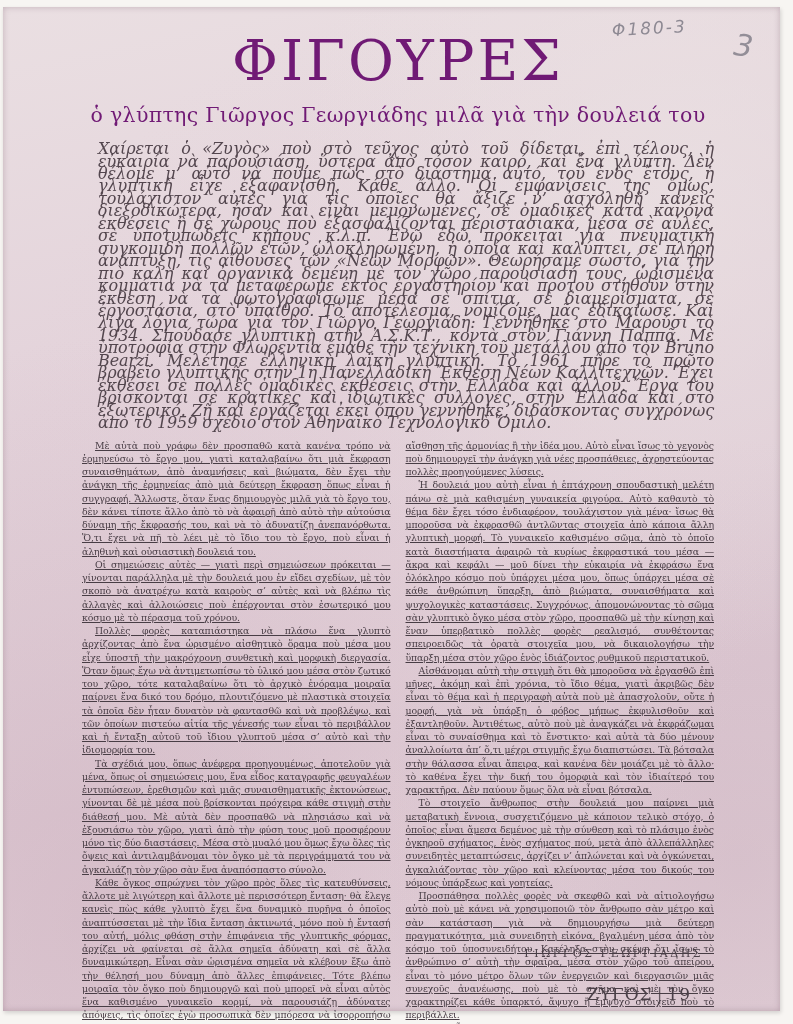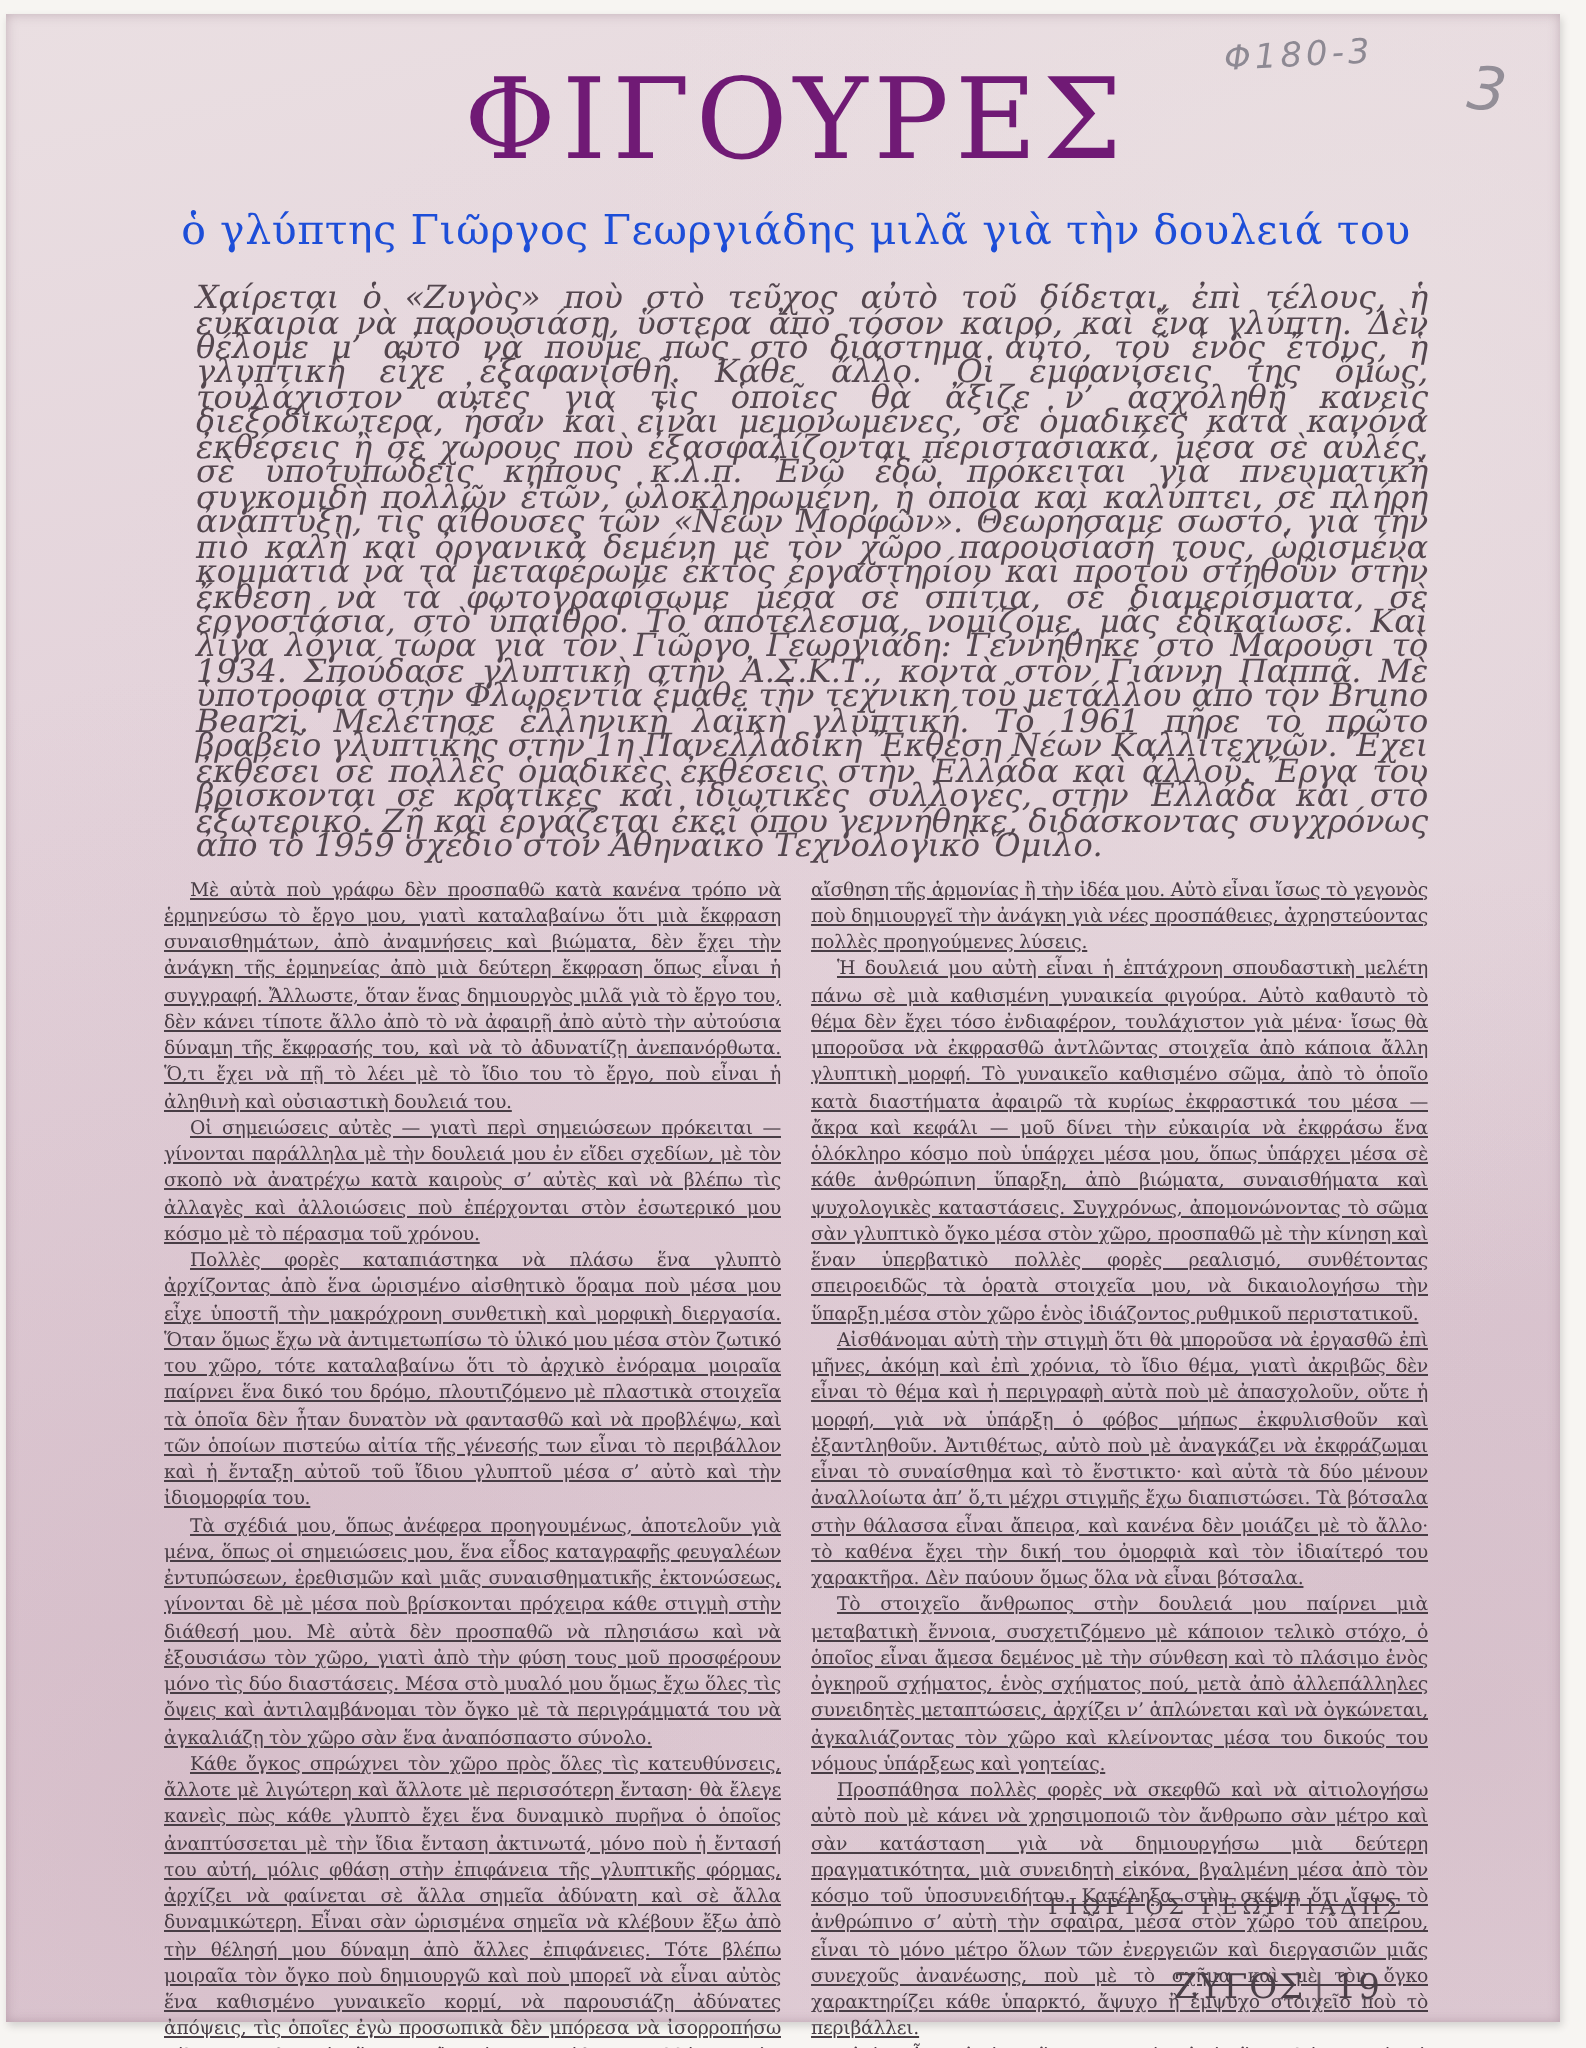--- a/index.html
+++ b/index.html
@@ -15,21 +15,21 @@
       linear-gradient(168deg, #eadfe2 0%, #e3d2da 35%, #ddc9d3 70%, #e2d0d8 100%);
     box-shadow:0 0 6px rgba(120,90,105,.35) inset, 1px 2px 4px rgba(0,0,0,.15);
   }
   .annot{position:absolute;color:#7e7b86;font-family:"DejaVu Sans", sans-serif;font-style:italic;}
   .annot-code{top:18px;left:612px;font-size:17px;transform:rotate(-3deg);letter-spacing:2px;opacity:.85;}
   .annot-num{top:28px;left:734px;font-size:30px;transform:rotate(7deg);opacity:.8;}
   .content{position:absolute;left:82px;width:632px;top:32px;color:#4a3f47;}
   .title{ text-align:center;color:#701a75;line-height:1.02;margin:0;font-weight:normal;}
   .title-l1{font-size:56px;letter-spacing:3px;display:block;}
   .title-l2{font-size:62px;letter-spacing:2px;display:block;}
-  .subtitle{text-align:center;font-size:20.5px;margin:14px 0 0 0;color:#1d4ed8;letter-spacing:.3px;}
+  .subtitle{text-align:center;font-size:20.5px;margin:14px 0 0 0;color:#701a75;letter-spacing:.3px;}
   .intro{
     margin:16px 0 0 16px;font-style:italic;font-size:16px;line-height:12.45px;
     text-align:justify;color:#53464e;letter-spacing:-.1px;
   }
   .body-cols{
     margin-top:9px;height:620px;overflow:hidden;
     columns:2;column-gap:15px;column-fill:auto;
     font-size:9.4px;line-height:13.25px;text-align:justify;color:#483d45;letter-spacing:-.12px;
   }
   .body-cols p{margin:0;text-indent:13px;text-decoration:underline;}

